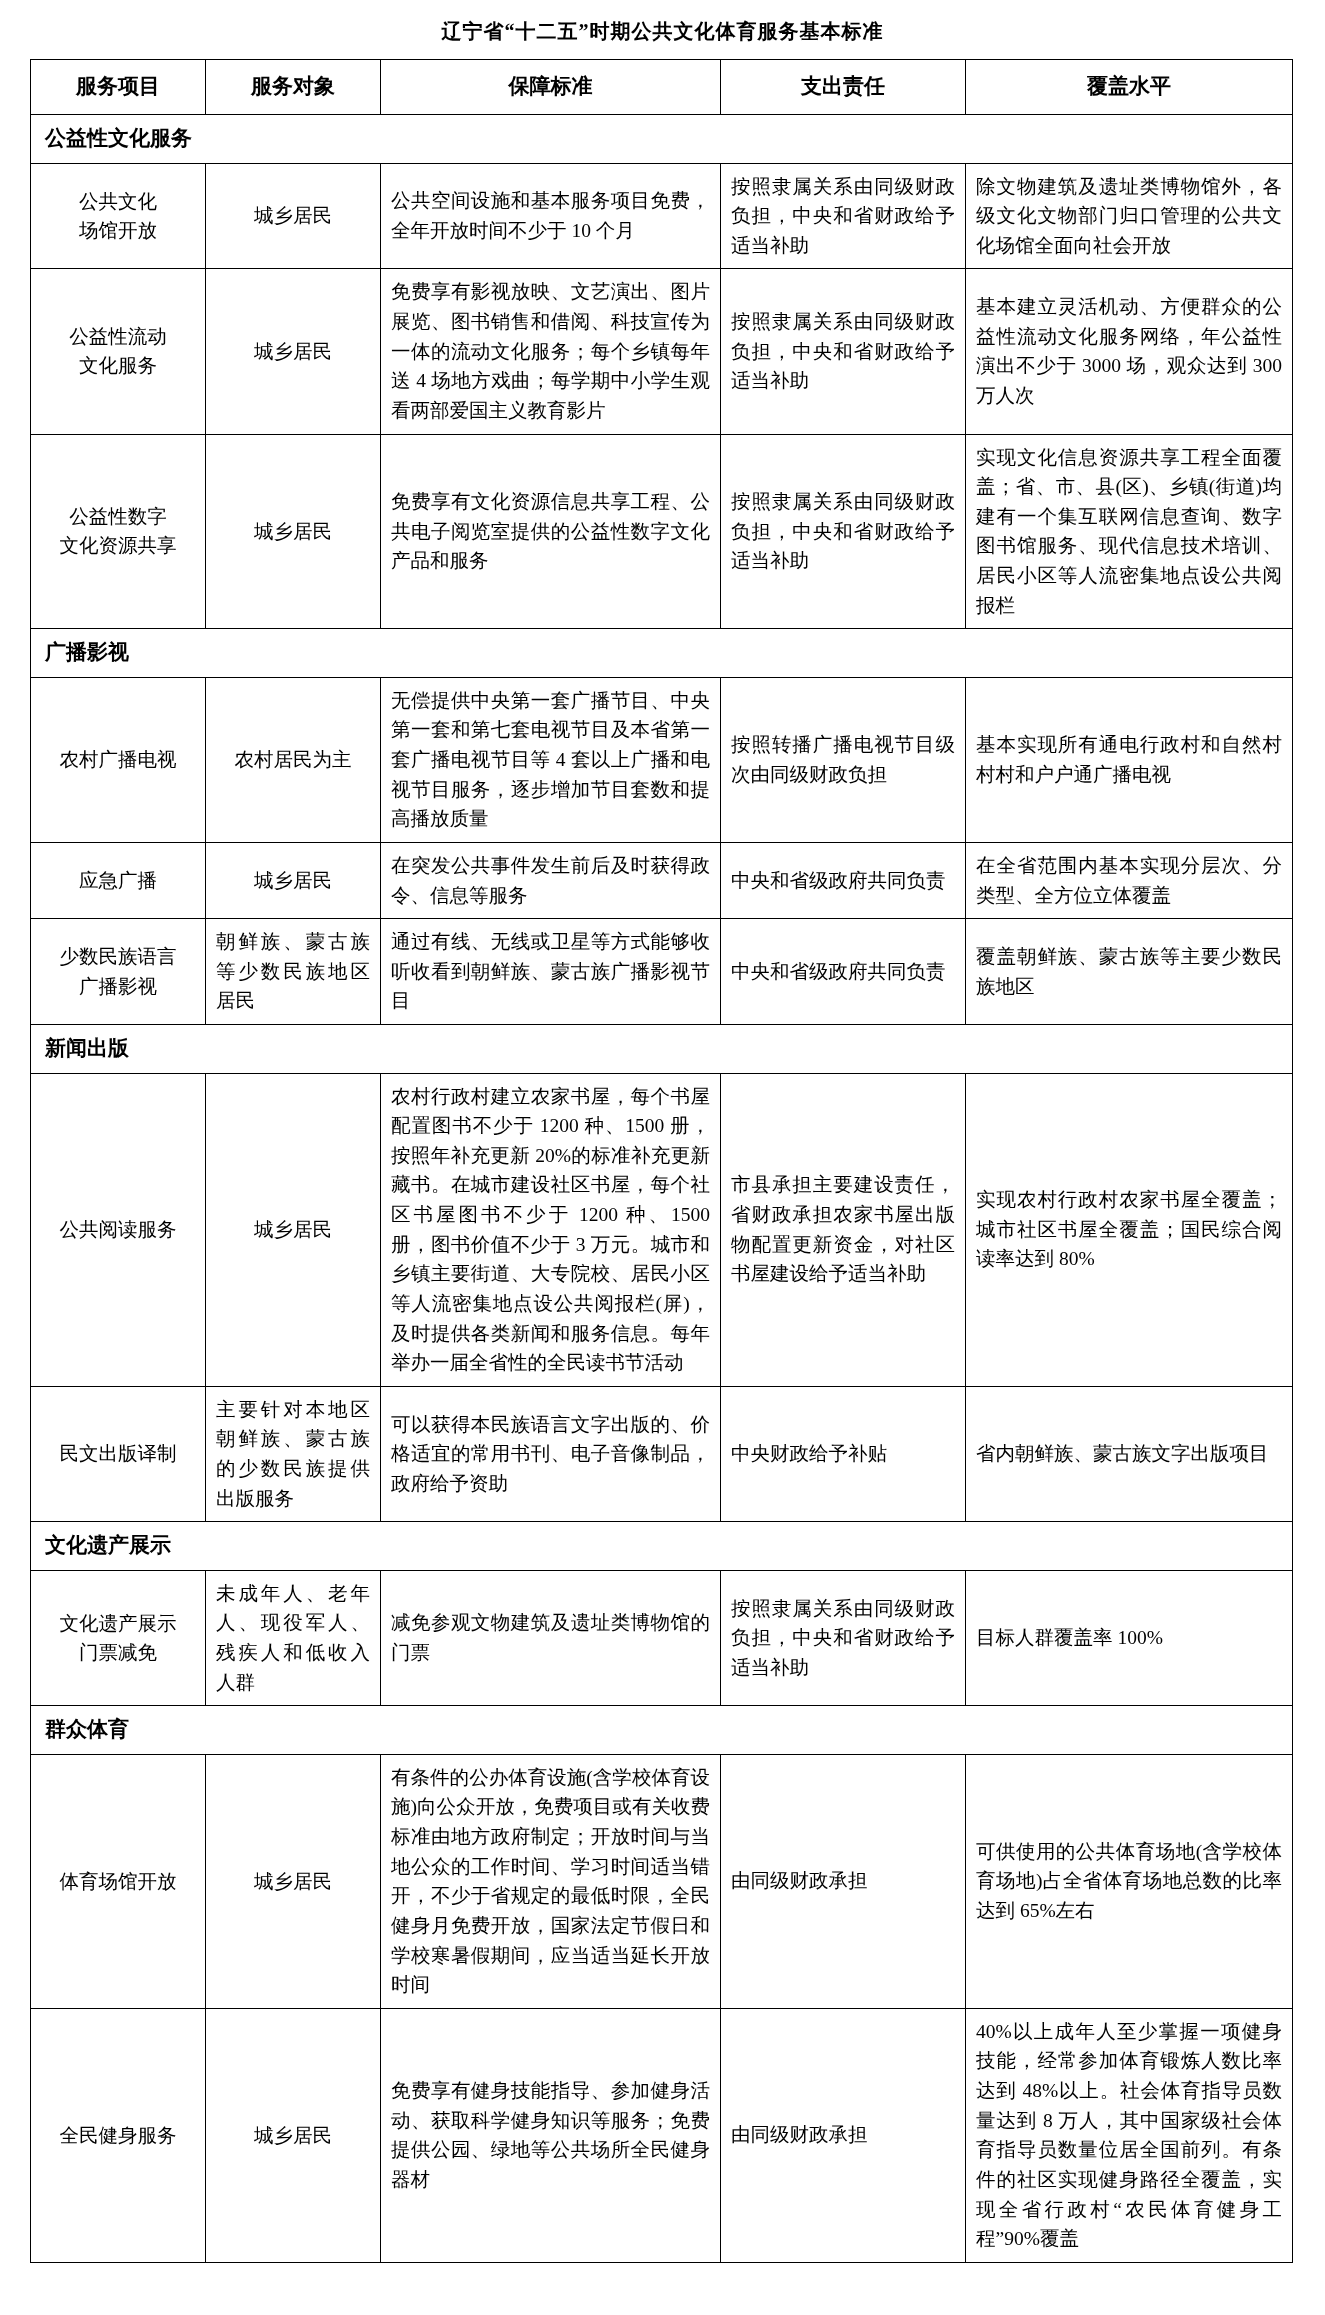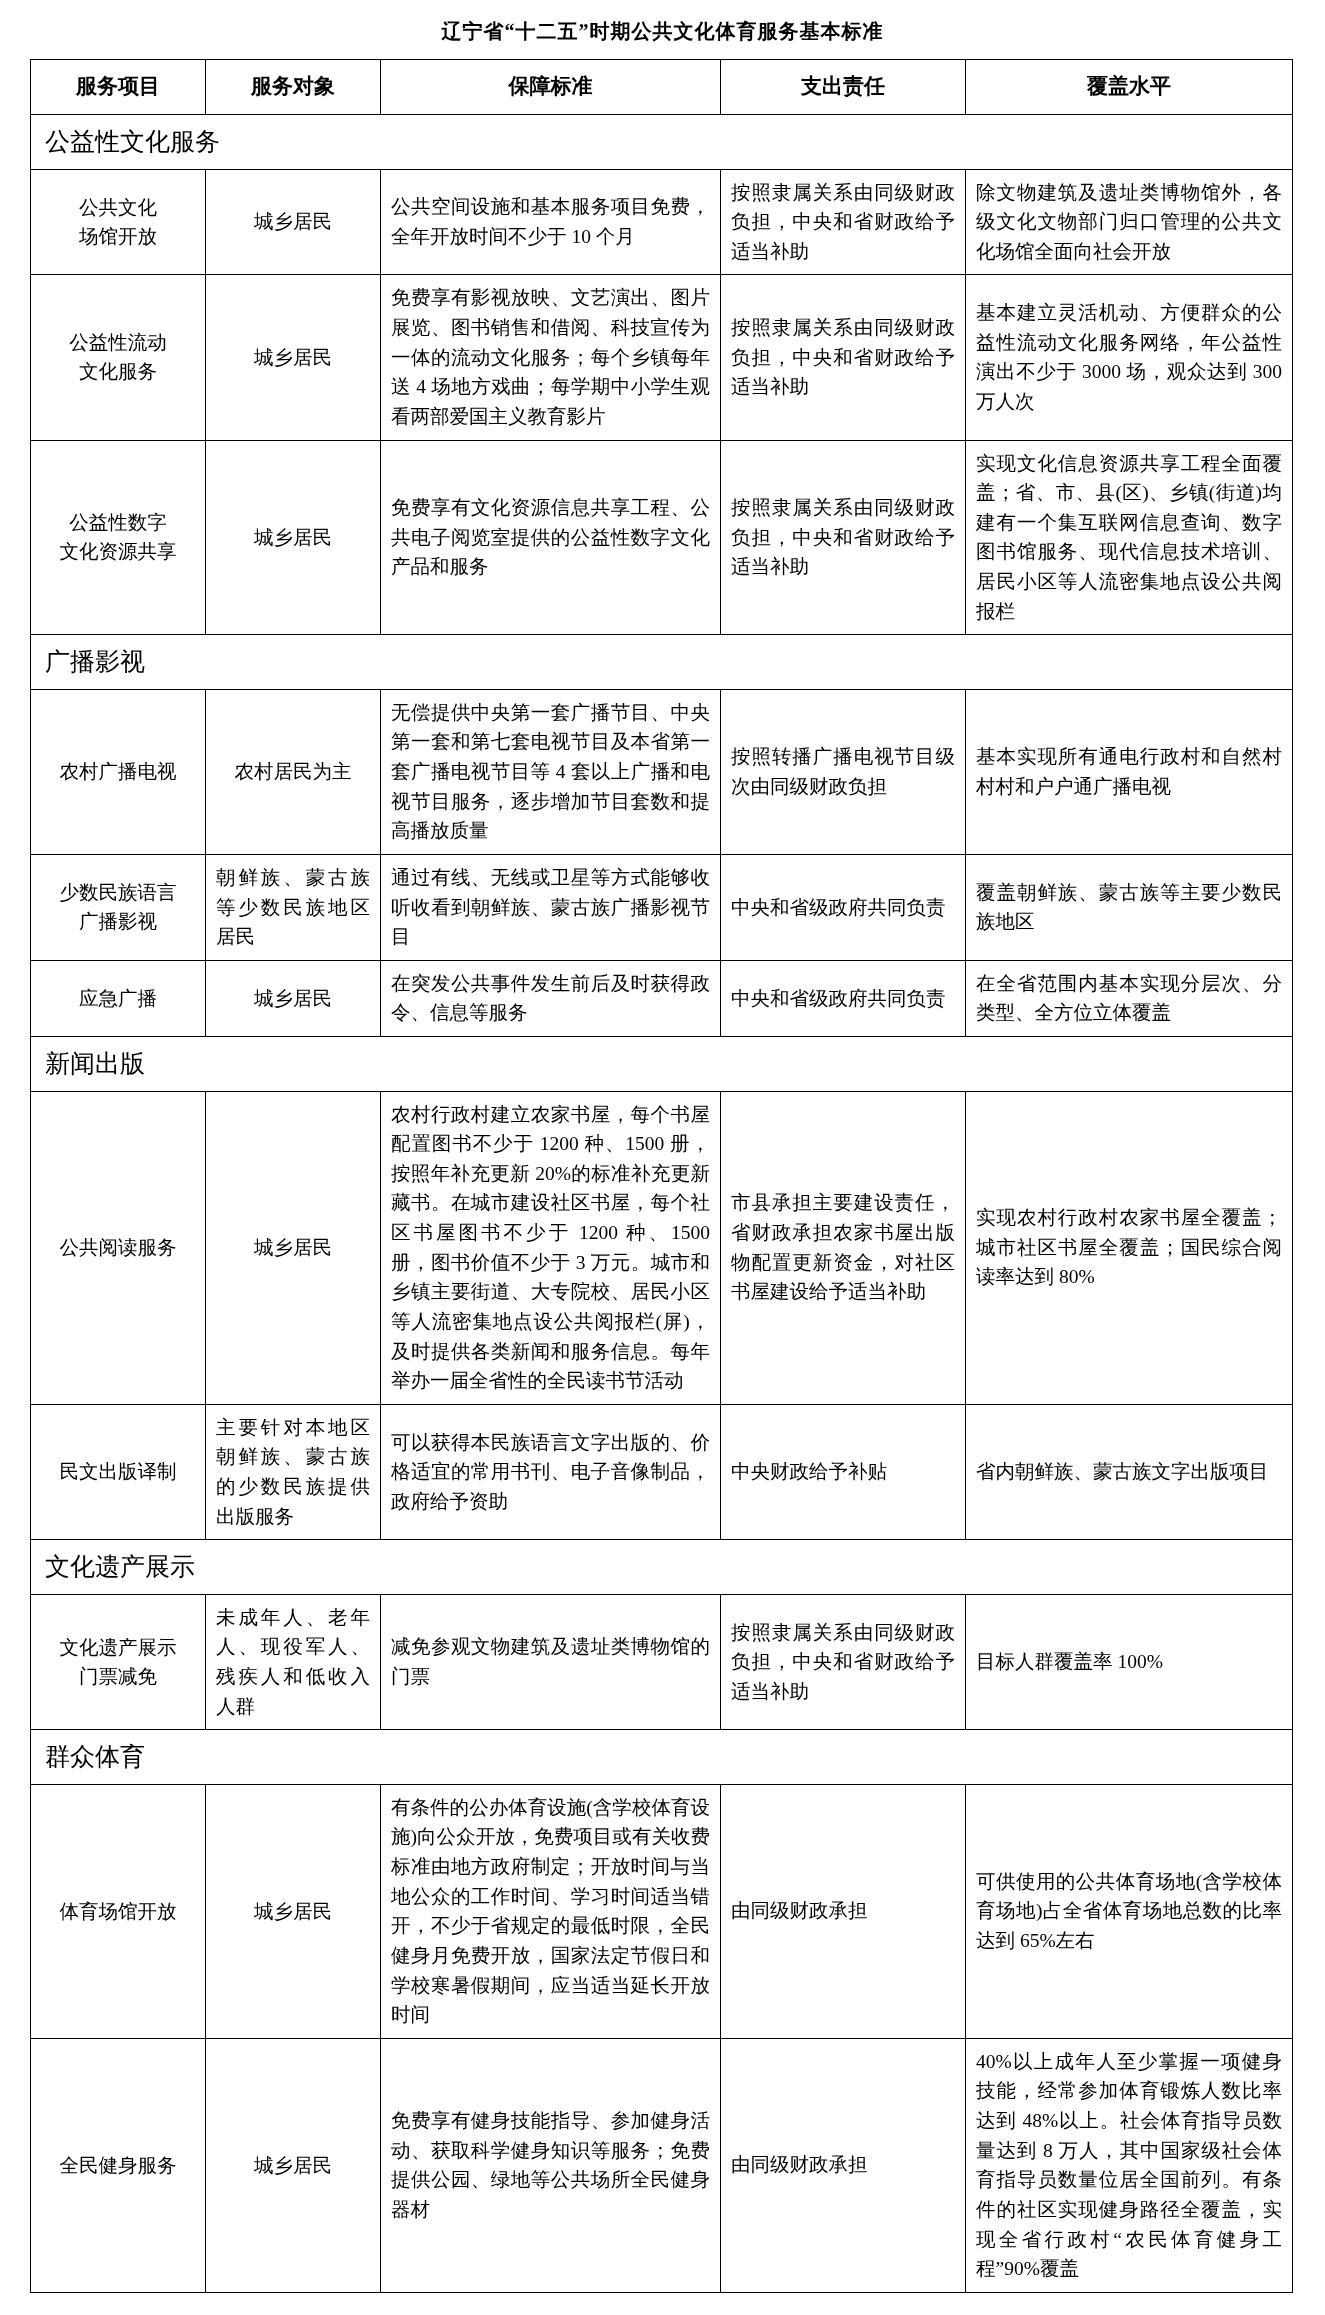--- a/index.html
+++ b/index.html
@@ -48,22 +48,22 @@
   }
   table.std-table thead th {
     text-align: center;
     font-weight: bold;
     font-size: 21px;
     padding: 10px 6px;
     height: 34px;
     margin-top: 44px;
   }
   tr.section-row td {
-    font-weight: normal;
-    font-size: 25px;
+    font-weight: bold;
+    font-size: 21px;
     text-align: left;
     padding: 8px 10px 8px 14px;
   }
   td.c-center {
     text-align: center;
   }
   td.c-just {
     text-align: justify;
     text-align-last: left;
     line-height: 1.52;
@@ -127,33 +127,33 @@
         <td colspan="5">广播影视</td>
       </tr>
       <tr>
         <td class="c-center">农村广播电视</td>
         <td class="c-center">农村居民为主</td>
         <td class="c-just">无偿提供中央第一套广播节目、中央第一套和第七套电视节目及本省第一套广播电视节目等 4 套以上广播和电视节目服务，逐步增加节目套数和提高播放质量</td>
         <td class="c-just">按照转播广播电视节目级次由同级财政负担</td>
         <td class="c-just">基本实现所有通电行政村和自然村村村和户户通广播电视</td>
       </tr>
       <tr>
+        <td class="c-center">应急广播</td>
+        <td class="c-center">城乡居民</td>
+        <td class="c-just">在突发公共事件发生前后及时获得政令、信息等服务</td>
+        <td class="c-just">中央和省级政府共同负责</td>
+        <td class="c-just">在全省范围内基本实现分层次、分类型、全方位立体覆盖</td>
+      </tr>
+      <tr>
         <td class="c-center">少数民族语言<br>广播影视</td>
         <td class="c-just">朝鲜族、蒙古族等少数民族地区居民</td>
         <td class="c-just">通过有线、无线或卫星等方式能够收听收看到朝鲜族、蒙古族广播影视节目</td>
         <td class="c-just">中央和省级政府共同负责</td>
         <td class="c-just">覆盖朝鲜族、蒙古族等主要少数民族地区</td>
       </tr>
-      <tr>
-        <td class="c-center">应急广播</td>
-        <td class="c-center">城乡居民</td>
-        <td class="c-just">在突发公共事件发生前后及时获得政令、信息等服务</td>
-        <td class="c-just">中央和省级政府共同负责</td>
-        <td class="c-just">在全省范围内基本实现分层次、分类型、全方位立体覆盖</td>
-      </tr>
 
       <tr class="section-row">
         <td colspan="5">新闻出版</td>
       </tr>
       <tr>
         <td class="c-center">公共阅读服务</td>
         <td class="c-center">城乡居民</td>
         <td class="c-just">农村行政村建立农家书屋，每个书屋配置图书不少于 1200 种、1500 册，按照年补充更新 20%的标准补充更新藏书。在城市建设社区书屋，每个社区书屋图书不少于 1200 种、1500 册，图书价值不少于 3 万元。城市和乡镇主要街道、大专院校、居民小区等人流密集地点设公共阅报栏(屏)，及时提供各类新闻和服务信息。每年举办一届全省性的全民读书节活动</td>
         <td class="c-just">市县承担主要建设责任，省财政承担农家书屋出版物配置更新资金，对社区书屋建设给予适当补助</td>
         <td class="c-just">实现农村行政村农家书屋全覆盖；城市社区书屋全覆盖；国民综合阅读率达到 80%</td>

